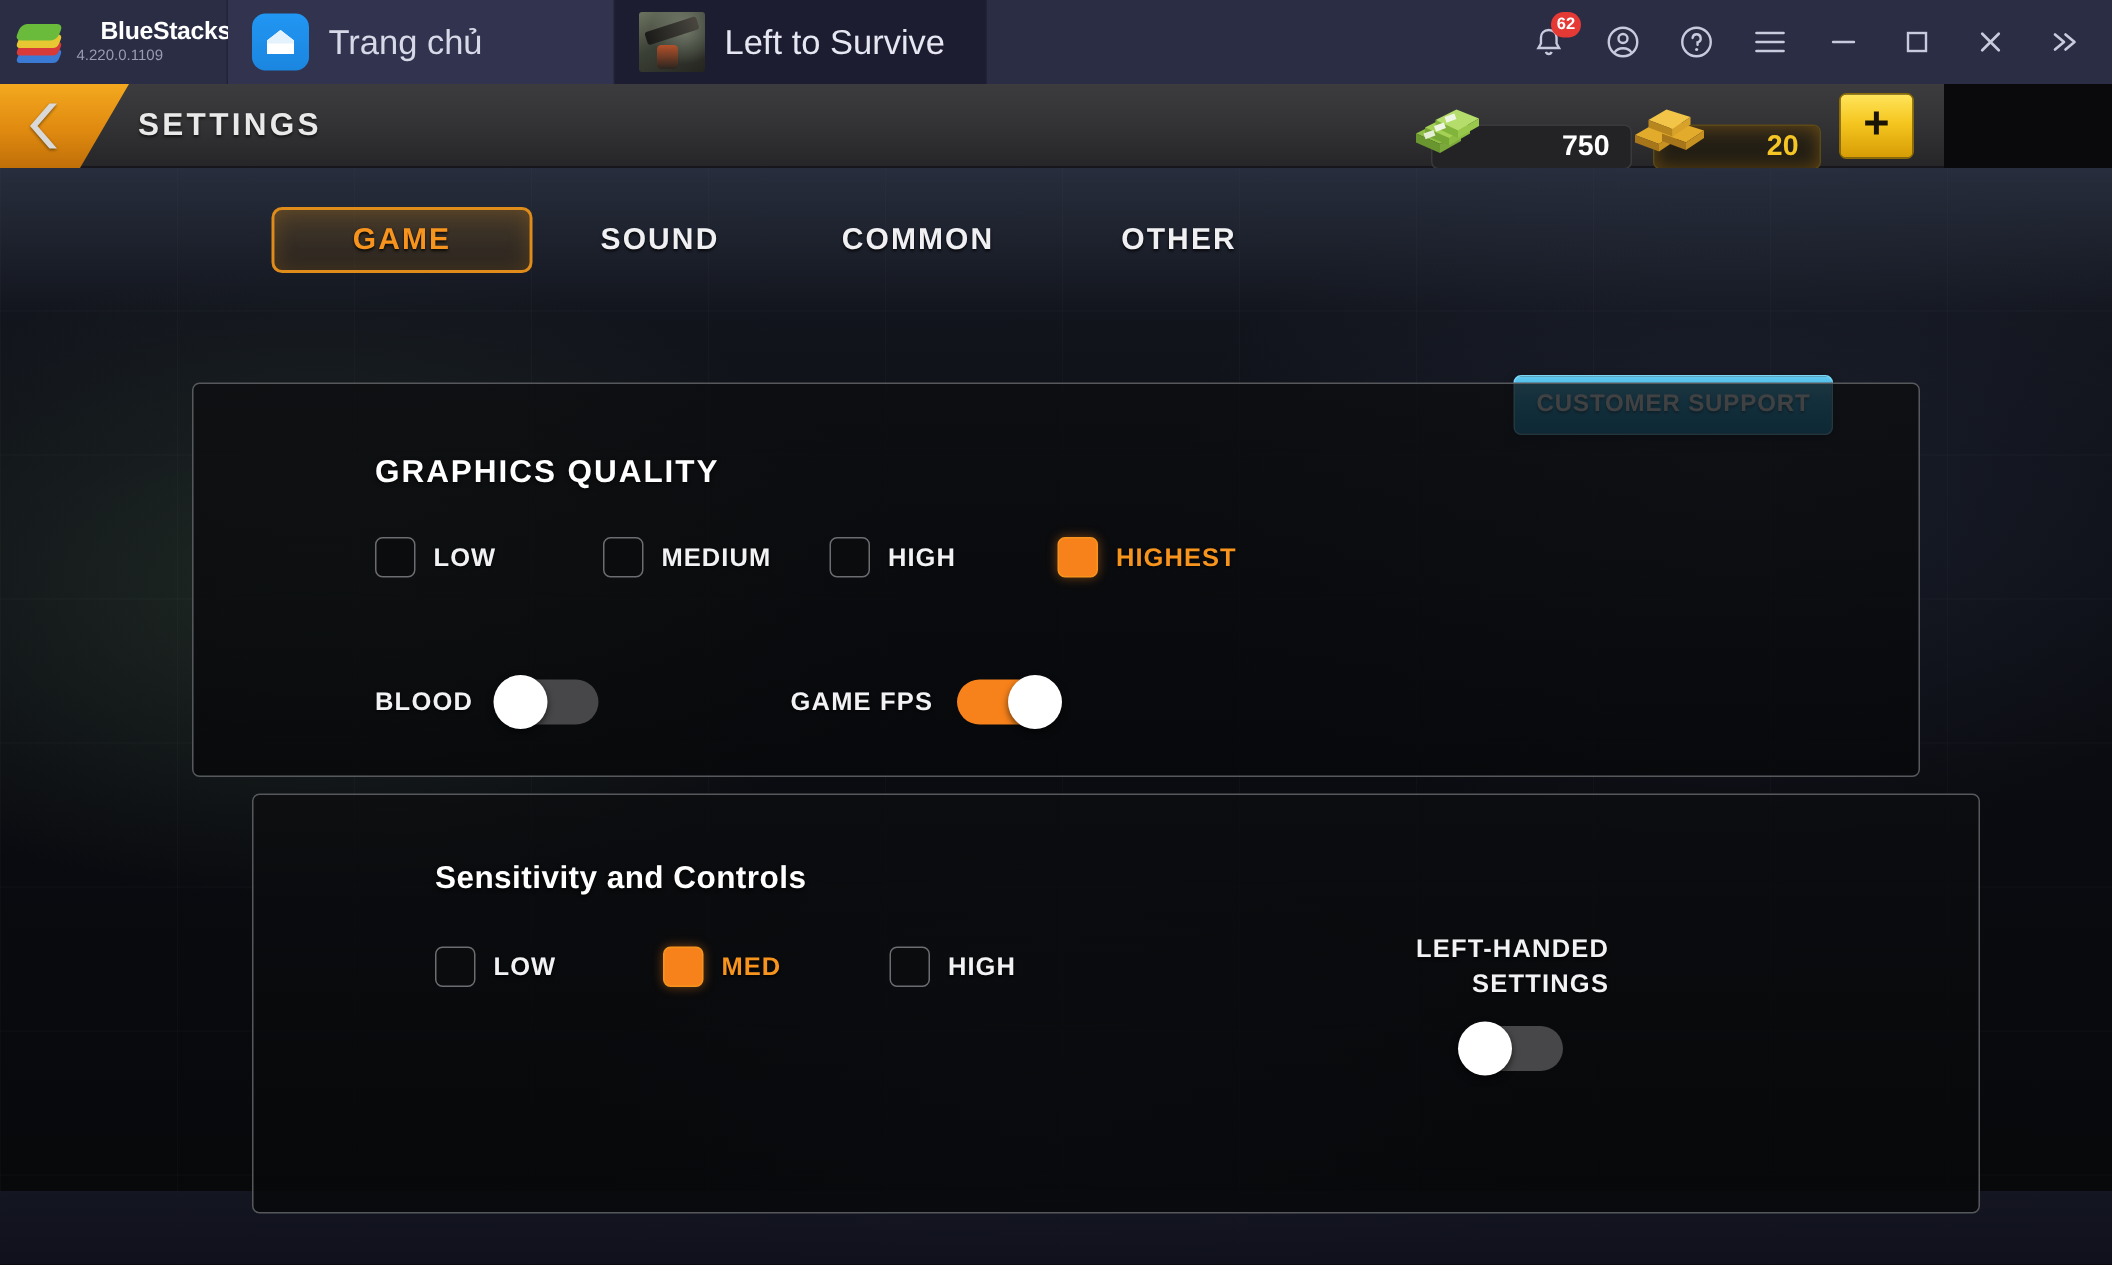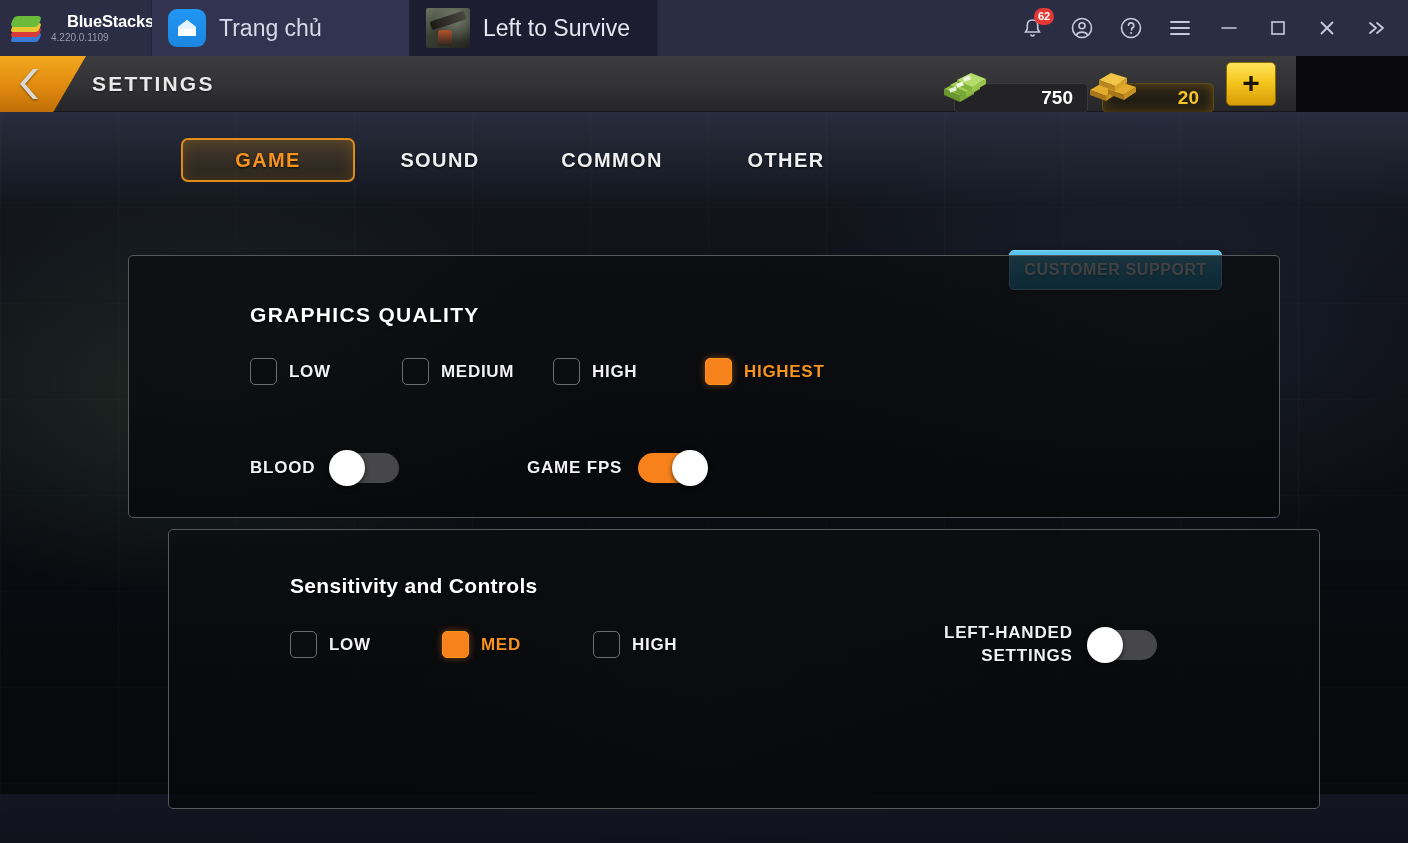--- a/index.html
+++ b/index.html
@@ -502,21 +502,21 @@
     </div>
     <div class="cbitem checked" style="left:273px; top:101px;">
       <span class="cbox"></span>
       <span class="cblabel">MED</span>
     </div>
     <div class="cbitem" style="left:424px; top:101px;">
       <span class="cbox"></span>
       <span class="cblabel">HIGH</span>
     </div>
 
-    <div class="toggle-item" style="left:775px; top:92px;">
+    <div class="toggle-item" style="left:775px; top:92px;flex-direction:column;">
       <span class="tg-label">
         <span>LEFT-HANDED</span><br>
         <span>SETTINGS</span>
       </span>
       <span class="switch">
         <span class="track"></span>
         <span class="knob"></span>
       </span>
     </div>
   </div>

